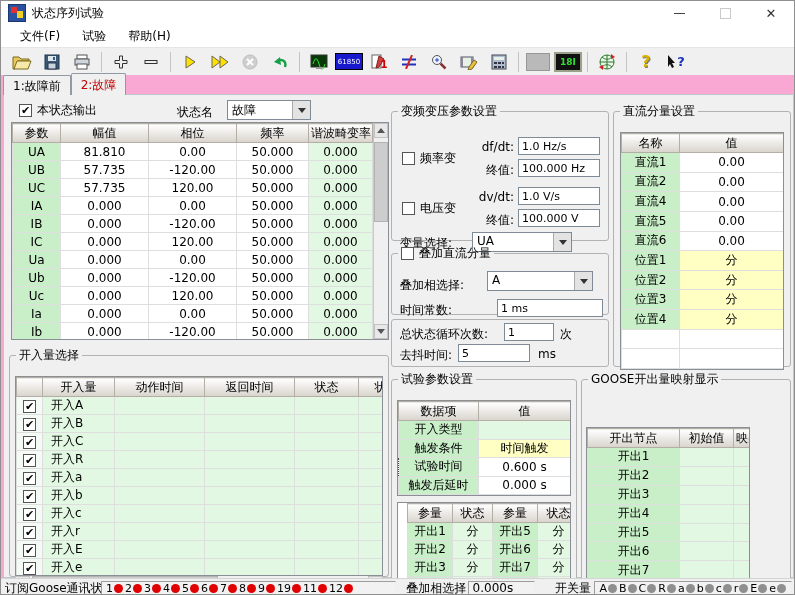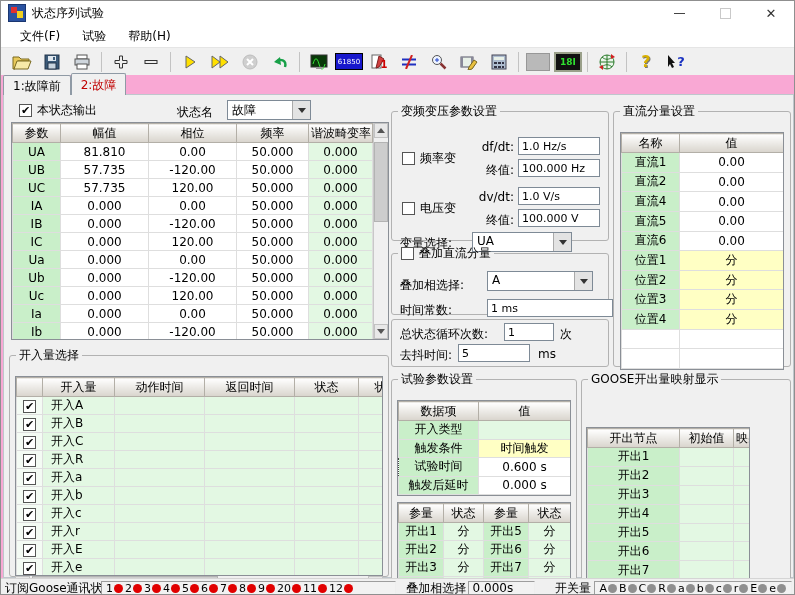--- a/index.html
+++ b/index.html
@@ -414,21 +414,21 @@
       <span>叠加直流分量</span>
     </legend>
     <span class="abs" style="left:8px;top:15px;">叠加相选择:</span>
     <span class="combo abs" style="left:95px;top:9px;width:106px;">
       <span class="ctxt">A</span>
       <span class="cbtn">
           <span class="arrow-down"></span>
         </span>
     </span>
     <span class="abs" style="left:8px;top:40px;">时间常数:</span>
-    <span class="inputbox abs" style="left:95px;top:37px;width:126px;">1 ms</span>
+    <span class="inputbox abs" style="left:105px;top:37px;width:106px;">1 ms</span>
   </fieldset>
 
   <div class="abs" style="left:390px;top:318px;width:218px;height:48px;border:1px solid #b2b2b2;border-radius:3px;box-sizing:border-box;">
     <span class="abs" style="left:8px;top:6px;">总状态循环次数:</span>
     <span class="inputbox abs" style="left:112px;top:3px;width:50px;">1</span>
     <span class="abs" style="left:168px;top:6px;">次</span>
     <span class="abs" style="left:8px;top:27px;">去抖时间:</span>
     <span class="inputbox abs" style="left:66px;top:24px;width:72px;">5</span>
     <span class="abs" style="left:146px;top:27px;">ms</span>
   </div>
@@ -648,21 +648,21 @@
             <td class="cg">试验时间</td>
             <td class="cnw">0.600  s</td>
           </tr>
           <tr>
             <td class="cg">触发后延时</td>
             <td class="cnw">0.000  s</td>
           </tr>
         </tbody>
       </table>
     </div>
-    <div class="tablewrap" style="left:5px;top:114px;width:174px;height:92px;position:absolute;">
+    <div class="tablewrap" style="left:5px;top:114px;width:174px;height:92px;position:absolute;padding-left:9px;">
       <table style="width:172px;">
         <colgroup>
             <col style="width:45px">
             <col style="width:40px">
             <col style="width:45px">
             <col style="width:42px">
           </colgroup>
         <thead>
             <tr>
           <th>参量</th>
@@ -803,21 +803,21 @@
         </span>
         <span class="dotitem">
           <i>8</i>
           <b></b>
         </span>
         <span class="dotitem">
           <i>9</i>
           <b></b>
         </span>
         <span class="dotitem">
-          <i>20</i>
+          <i>19</i>
           <b></b>
         </span>
         <span class="dotitem">
           <i>11</i>
           <b></b>
         </span>
         <span class="dotitem">
           <i>12</i>
           <b></b>
         </span>

